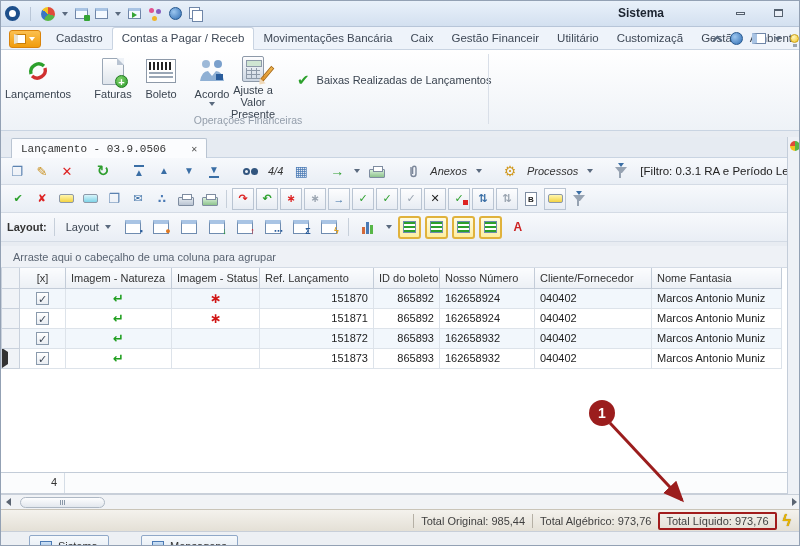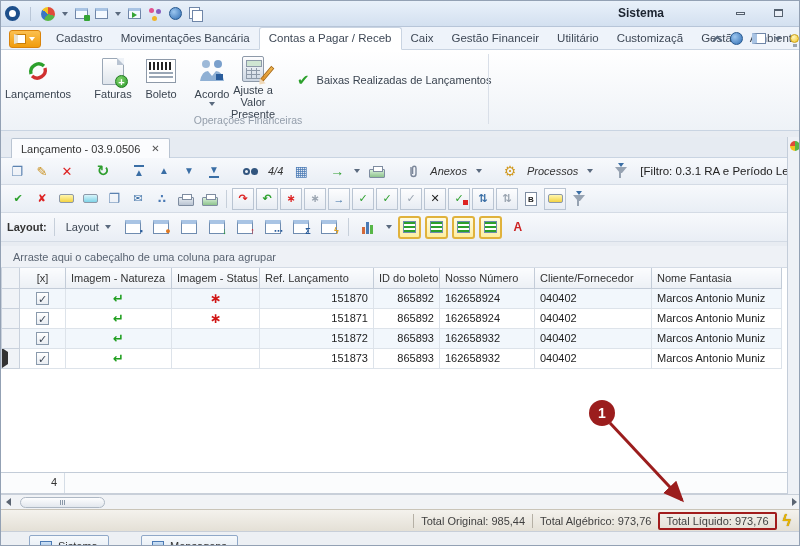--- a/index.html
+++ b/index.html
@@ -82,21 +82,21 @@
   .calc { position:relative; width:22px; height:26px; background:linear-gradient(#fdfdfe,#ccd6e2); border:1px solid #8d99a8; border-radius:2px; }
   .calc::before { content:""; position:absolute; left:3px; top:3px; width:14px; height:5px; background:#cfe5d2; border:1px solid #8d99a8; }
   .calc::after { content:""; position:absolute; left:3px; top:11px; width:14px; height:11px;
     background:repeating-linear-gradient(90deg,#8d99a8 0 1px,transparent 1px 5px), repeating-linear-gradient(0deg,#8d99a8 0 1px,transparent 1px 4px); }
   .pencil { position:absolute; right:-6px; bottom:-2px; width:4px; height:18px; background:linear-gradient(#f5b63f,#e08a1a); transform:rotate(40deg); border:1px solid #b06d10; }
   .pencil::after { content:""; position:absolute; left:-1px; bottom:-5px; border-left:4px solid transparent; border-right:4px solid transparent; border-top:5px solid #f0d9b8; margin-left:-1px; }
 
   
   .doctabs { position:absolute; left:0; top:136px; width:786px; height:21px; background:#e6ebf2; border-bottom:1px solid #c9d4e2; }
   .dtab { position:absolute; left:10px; top:1px; height:20px; background:#fbfcfe; border:1px solid #b9c4d2; border-bottom:none; border-radius:2px 2px 0 0;
-    display:flex; align-items:center; gap:11px; padding:0 9px; color:#333; }
+    display:flex; align-items:center; gap:25px; padding:0 9px; color:#333;font-family:Liberation Mono, monospace; }
   .dtab .x { color:#555; font-weight:bold; font-size:10px; }
 
   .tbar { position:absolute; left:0; width:786px; background:linear-gradient(#f7f9fc,#e9eef5); border-bottom:1px solid #d4dbe5;
     display:flex; align-items:center; padding:0 6px; }
   .tb1 { top:157px; height:27px; gap:5px; }
   .tb2 { top:184px; height:28px; gap:2px; }
   .tb3 { top:212px; height:29px; gap:4px; }
   .tsep { width:1px; height:18px; background:#c6cfda; margin:0 3px; }
   .tibtn { min-width:20px; height:20px; display:flex; align-items:center; justify-content:center; border-radius:2px; }
   .raised { width:24px; height:22px; border:1px solid #b9c4d2; background:linear-gradient(#fdfdfe,#e7ecf3); }
@@ -237,22 +237,22 @@
     </div>
   </div>
 
   <div class="tabrow">
     <div class="appbtn">
         <span class="pane"></span>
         <span class="caret"></span>
       </div>
     <div class="rtabs">
       <span class="rtab">Cadastro</span>
+      <span class="rtab active">Contas a Pagar / Receb</span>
       <span class="rtab">Movimentações Bancária</span>
-      <span class="rtab active">Contas a Pagar / Receb</span>
       <span class="rtab">Caix</span>
       <span class="rtab">Gestão Financeir</span>
       <span class="rtab">Utilitário</span>
       <span class="rtab">Customizaçã</span>
       <span class="rtab">Gestã</span>
       <span class="rtab">Ambient</span>
     </div>
     <div class="tabicons">
       <span class="chev"></span>
       <span class="globe"></span>

